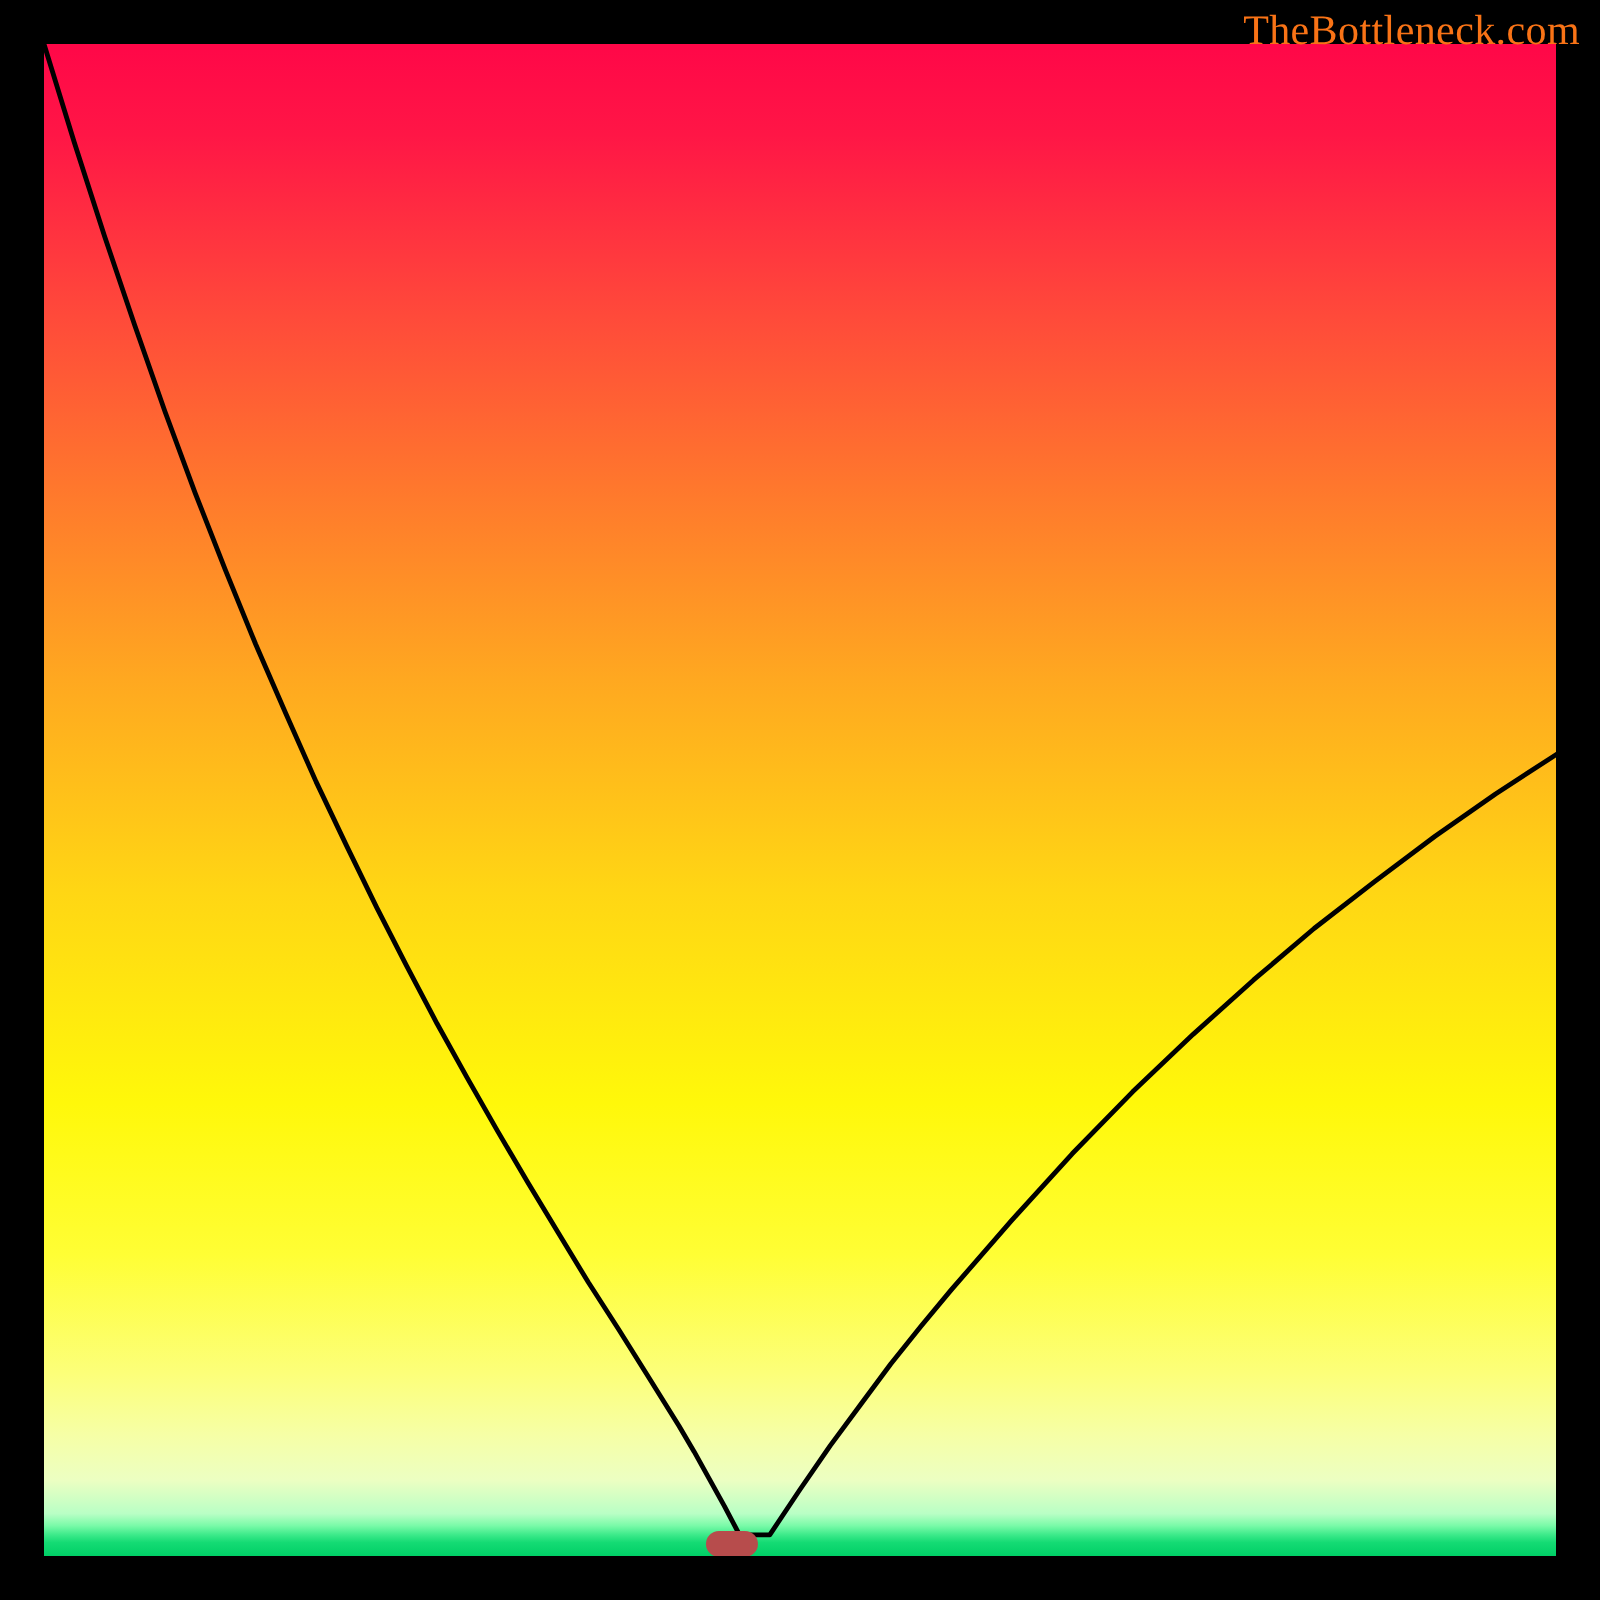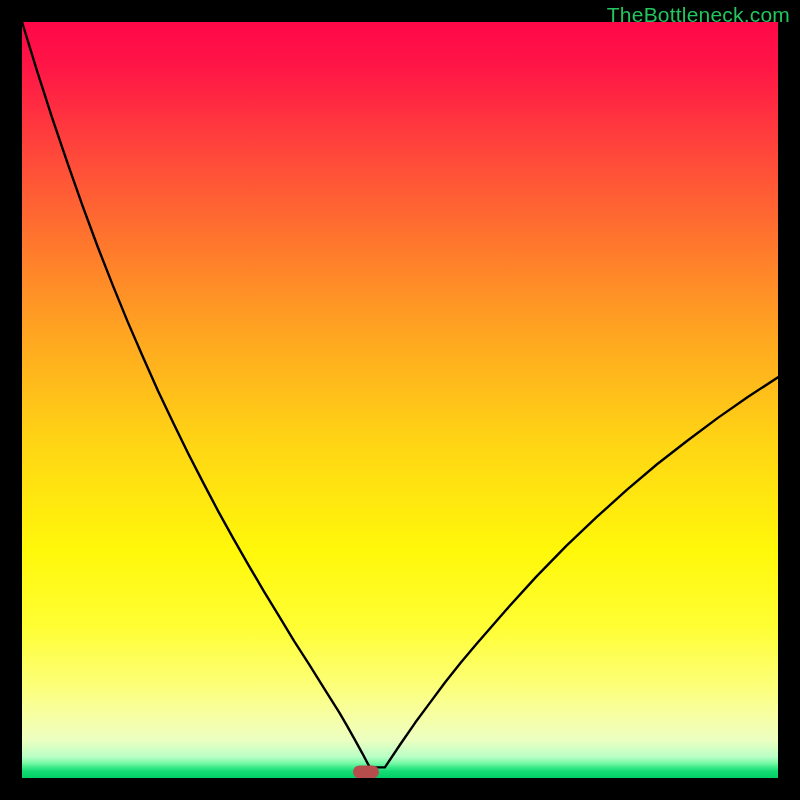--- a/index.html
+++ b/index.html
@@ -51,25 +51,25 @@
   }
   .curve-svg {
     position: absolute;
     left: 0; top: 0;
     width: 100%; height: 100%;
   }
   .watermark {
     position: absolute;
     top: 3px;
     right: 10px;
-    color: #22c55e;
+    color: #f97316;
     font-size: 21px;
     letter-spacing: 0.2px;
     font-weight: 400;
-    font-family: Liberation Sans, sans-serif;
+    font-family: Liberation Serif, serif;
   }
 </style>
 </head>
 <body>
 
 <div class="frame">
   <div class="plot">
     <div class="gradient"></div>
     <svg class="curve-svg" viewBox="0 0 756 756" preserveAspectRatio="none">
       <g>

